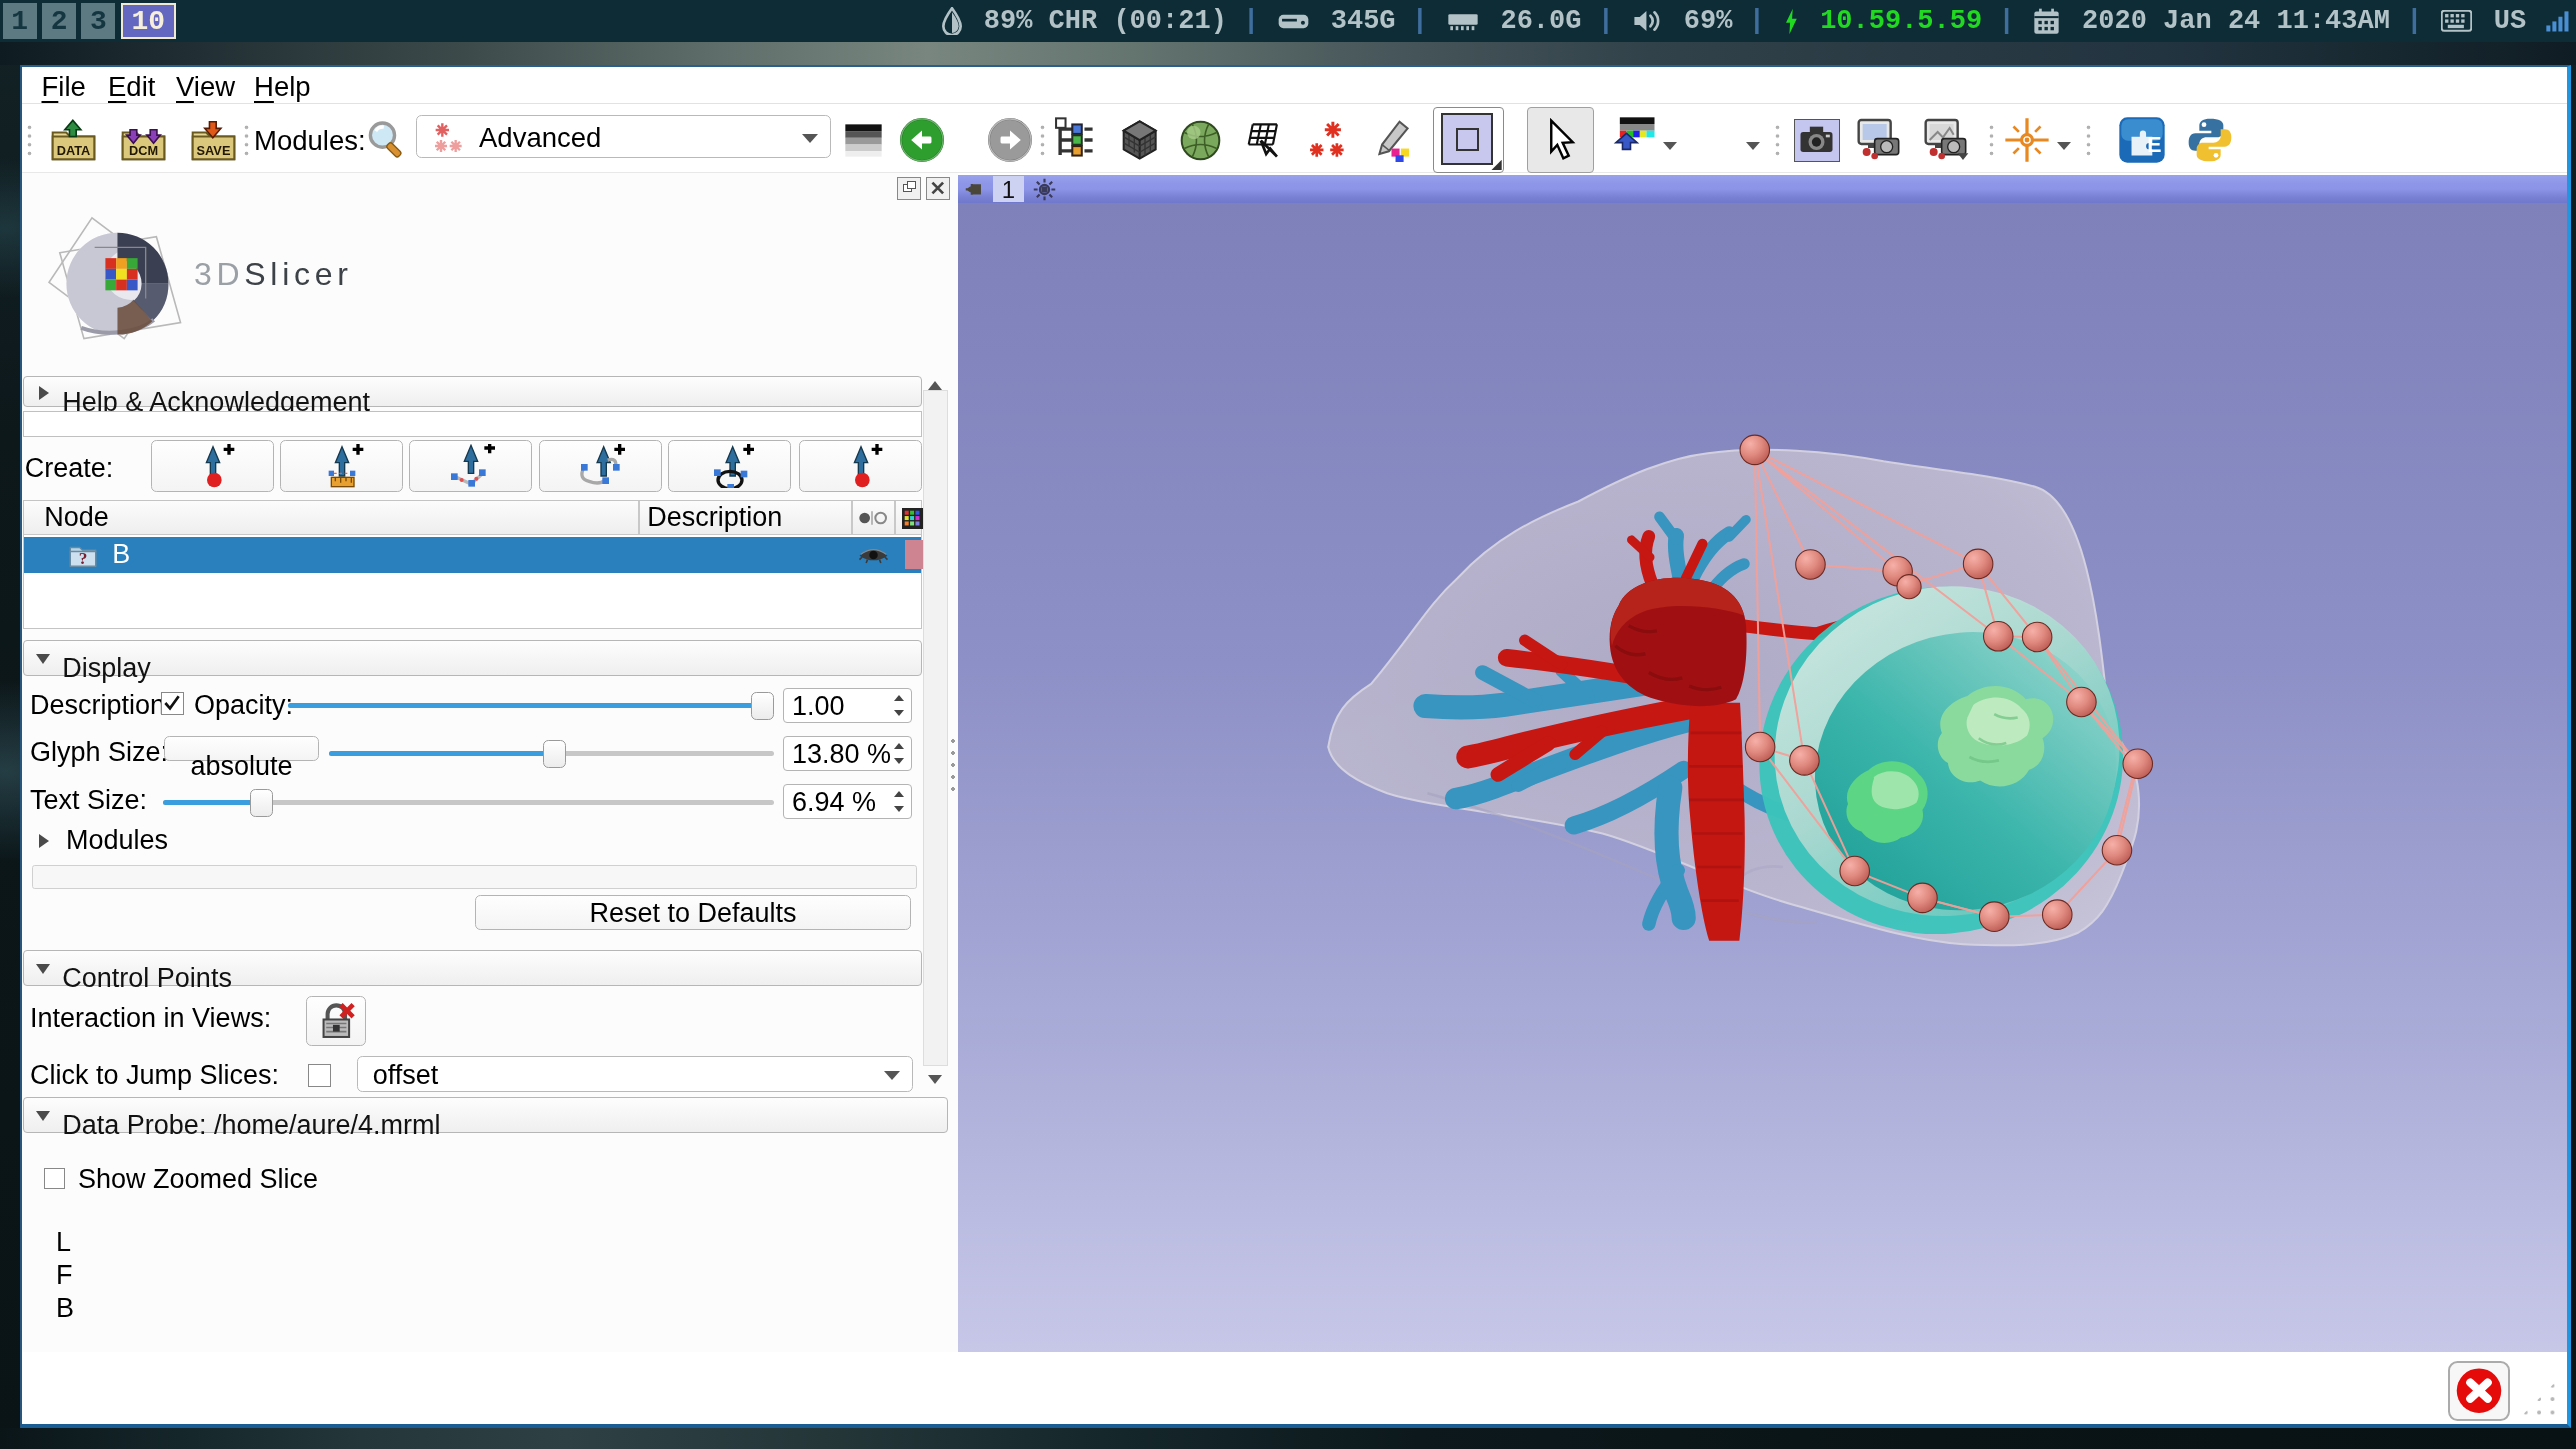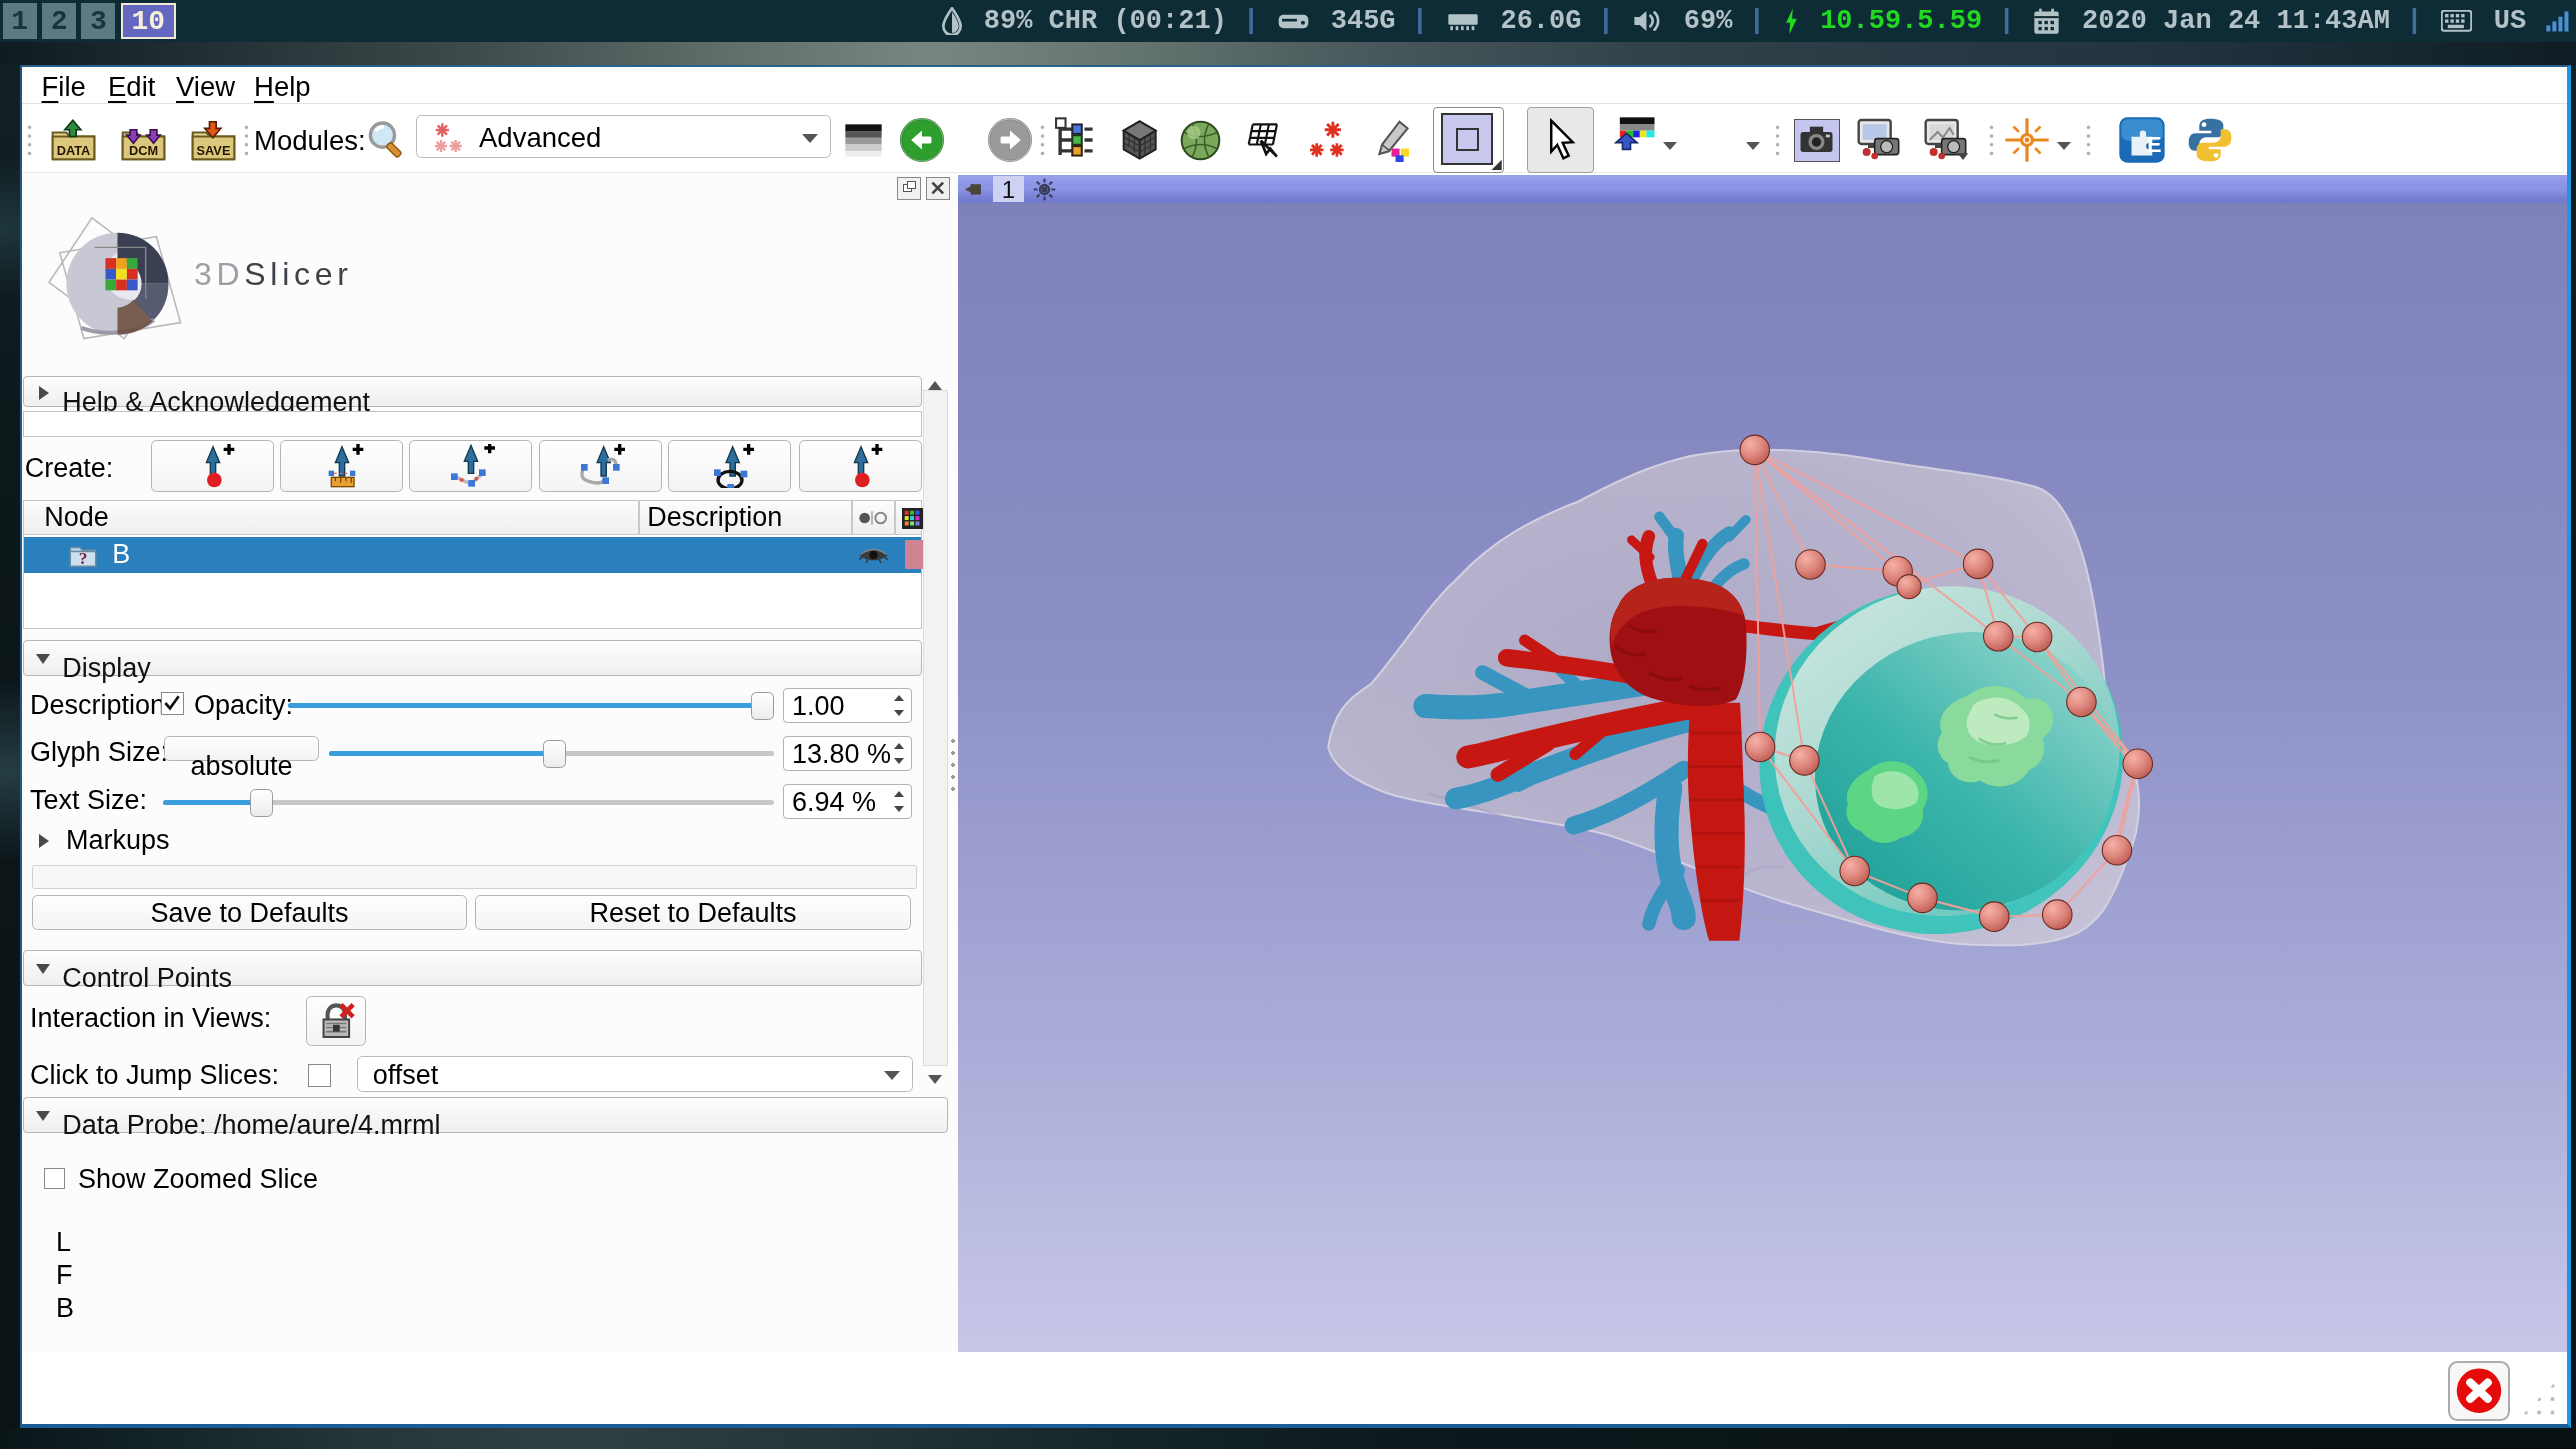--- a/index.html
+++ b/index.html
@@ -523,23 +523,22 @@
     <div class="slider" style="left:141px;top:627px;width:611px">
         <div class="fill" style="width:99px"></div>
         <div class="knob" style="left:87px"></div>
       </div>
     <div class="spin" style="left:761px;top:611px">
         <span class="v">6.94 %</span>
         <span class="up"></span>
         <span class="dn"></span>
       </div>
     <span class="abs" style="left:17.4px;top:661px;width:0;height:0;border:7.4px solid transparent;border-left:10.7px solid #4a4a4a"></span>
-    <span class="lbl" style="left:44px;top:652px">Markups</span>
+    <span class="lbl" style="left:44px;top:652px">Modules</span>
     <div class="abs" style="left:10px;top:692px;width:885px;height:23.5px;background:#f7f7f7;border:1.3px solid #d0d0d0;border-radius:2.7px"></div>
-    <div class="btn" style="left:10px;top:722px;width:435px;height:35px;text-align:center;font-size:27px;padding-top:2px">Save to Defaults</div>
     <div class="btn" style="left:453px;top:722px;width:436px;height:35px;text-align:center;font-size:27px;padding-top:2px">Reset to Defaults</div>
 
     <div class="secbar" style="top:777px">
         <span class="tri-d"></span>
         <span class="t">Control Points</span>
       </div>
     <span class="lbl" style="left:8px;top:830px">Interaction in Views:</span>
     <div class="btn" style="left:284px;top:823px;width:60px;height:50px">
       <svg class="abs" style="left:10.7px;top:5.4px" width="38" height="39" viewBox="0 0 28 29">
         <path d="M7 13 v-4 a6.5 6.5 0 0 1 13 0 v4" fill="none" stroke="#555" stroke-width="3"></path>

